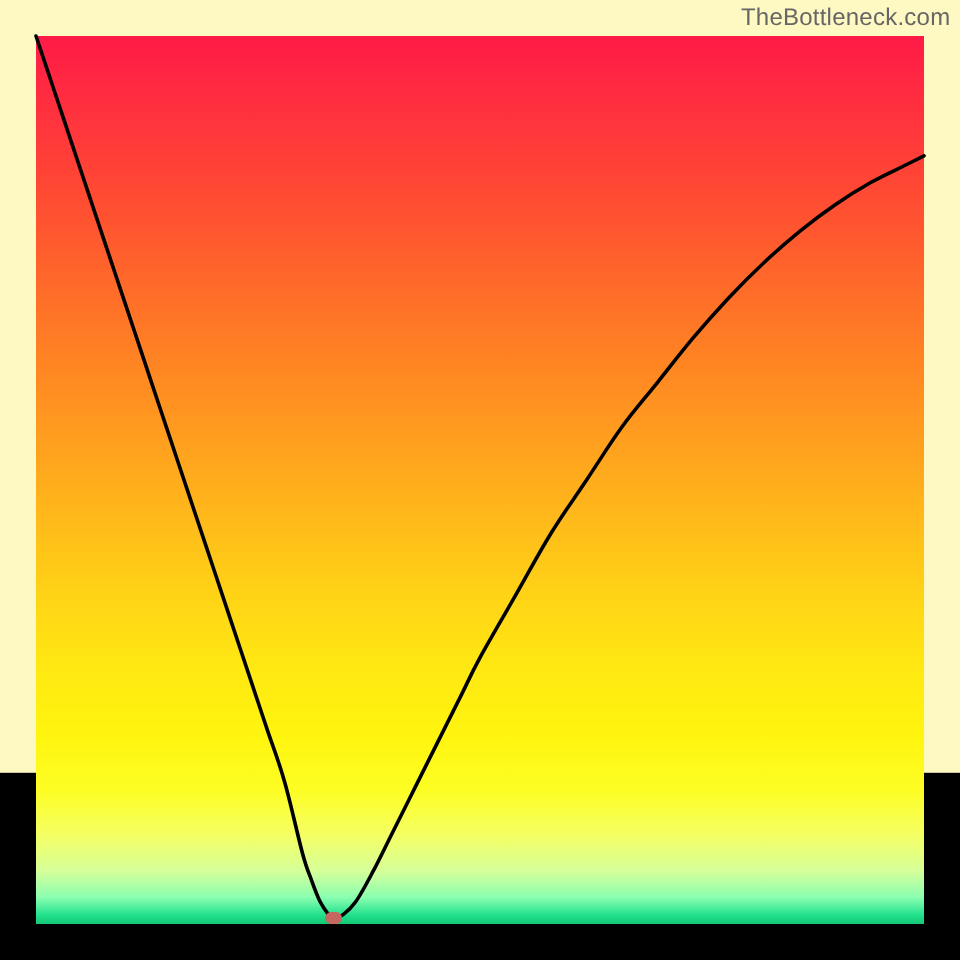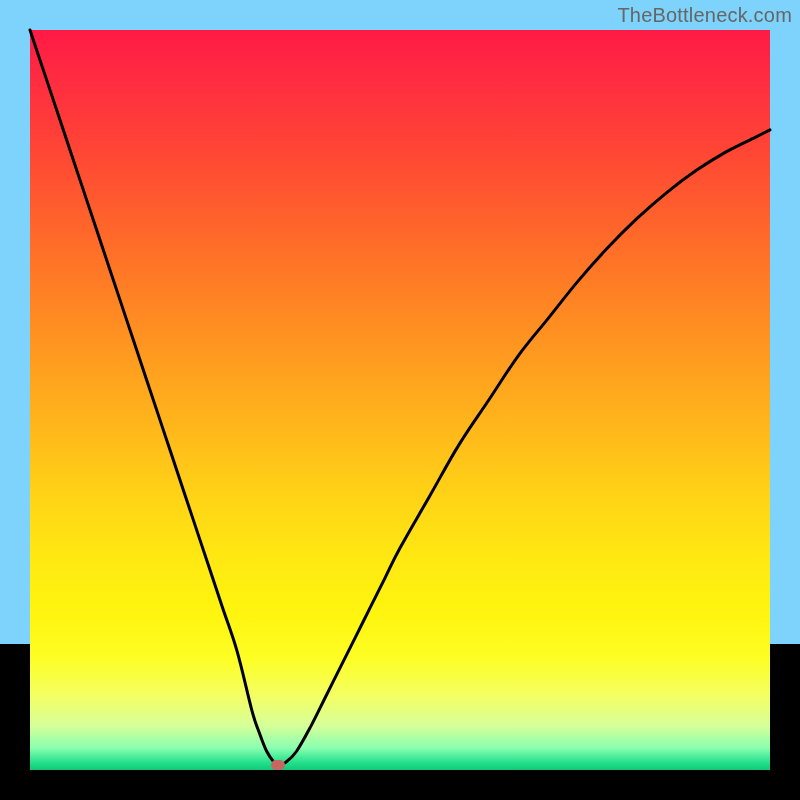--- a/index.html
+++ b/index.html
@@ -8,21 +8,21 @@
     width: 800px;
     height: 800px;
     overflow: hidden;
     background: #000;
     font-family: Arial, Helvetica, sans-serif;
   }
   .frame {
     position: relative;
     width: 800px;
     height: 644px;
-    background: #7dd3fc;
+    background: #fef9c3;
   }
   .plot-area {
     position: absolute;
     left: 30px;
     top: 30px;
     width: 740px;
     height: 740px;
     
     background: linear-gradient(to bottom,
       #ff1a46 0%,

